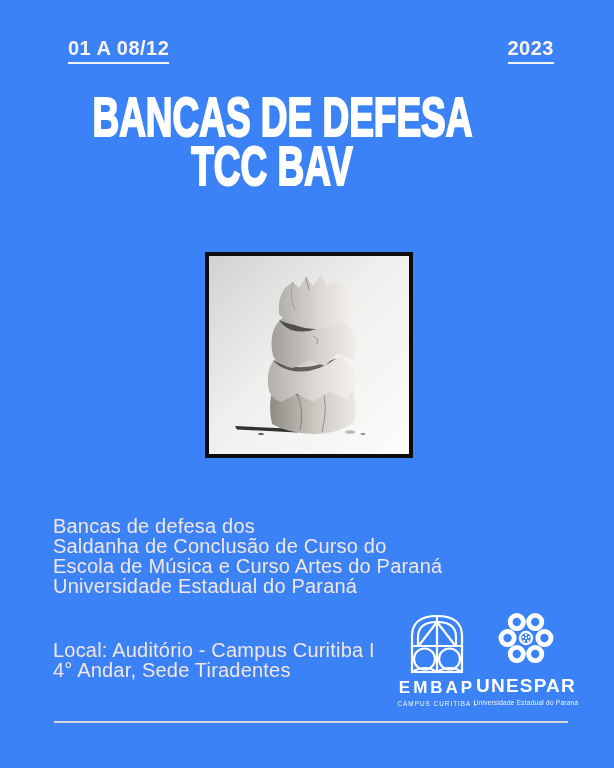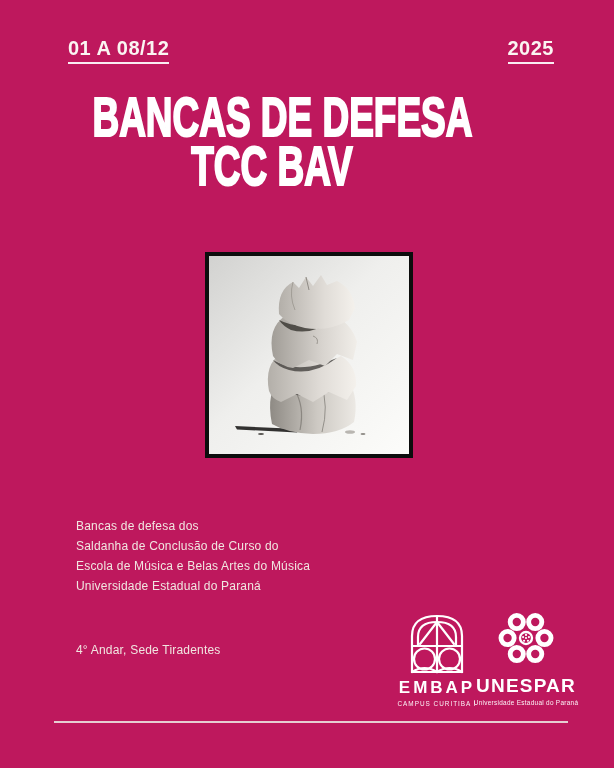--- a/index.html
+++ b/index.html
@@ -1,20 +1,20 @@
 <!DOCTYPE html>
 <html><head>
 <meta charset="utf-8">
 <style>
   html,body{margin:0;padding:0;background:#8a0b0e;}
   .poster{
     position:relative;
     width:614px;height:768px;
     margin:0 auto;
-    background:#be185d;
+    background:#3b82f6;
     overflow:hidden;
     font-family:"Liberation Sans","DejaVu Sans",sans-serif;
   }
   
   .date{
     position:absolute;top:37px;
     color:#FBF5F2;font-weight:bold;font-size:20px;letter-spacing:.5px;
     border-bottom:2.5px solid rgba(255,255,255,.92);
     padding-bottom:2px;white-space:nowrap;
   }
@@ -39,23 +39,22 @@
     position:absolute;left:205px;top:252px;
     width:208px;height:206px;
     box-sizing:border-box;
     border:4px solid #0D0D0D;
     background:#f6f6f4;
   }
   .photo-frame svg{display:block;width:100%;height:100%;}
   
   .info{
     position:absolute;left:53px;
-    color:#F1E6E1;font-size:12px;line-height:20px;
+    color:#F1E6E1;font-size:20px;line-height:20px;
     letter-spacing:.2px;
-    margin-left:23px;
   }
   .info-description{top:516px;}
   .info-location{top:640px;}
   .info div{white-space:nowrap;}
   
   .logo-block{
     position:absolute;display:flex;flex-direction:column;align-items:center;
     color:#FFFFFF;text-align:center;
   }
   .logo-embap{left:399px;top:611px;width:76px;}
@@ -70,21 +69,21 @@
     position:absolute;left:54px;top:721px;
     width:514px;height:2px;background:#E9DEDC;opacity:.92;
   }
 </style>
 </head>
 <body>
 
 <div class="poster">
 
   <div class="date date-left">01 A 08/12</div>
-  <div class="date date-right">2025</div>
+  <div class="date date-right">2023</div>
 
   <div class="title">
     <div class="title-line">BANCAS DE DEFESA</div>
     <div class="title-line">TCC BAV</div>
   </div>
 
   <div class="photo-frame">
     <svg viewBox="0 0 200 198" preserveAspectRatio="none" aria-hidden="true">
       <defs>
         <linearGradient id="bgGrad" x1="0" y1="0" x2="1" y2="1">
@@ -131,25 +130,26 @@
 
       <path d="M70,58 Q68,34 84,26 L90,32 L97,21 L104,30 L112,19 L118,29 L128,25 Q144,33 146,52 L140,64 Q120,76 96,72 Q78,68 70,58 Z" fill="url(#shellC)"></path>
       <path d="M84,26 Q80,40 86,54" stroke="#a29e97" stroke-width="1" fill="none"></path>
       <path d="M97,21 L100,34" stroke="#8f8b85" stroke-width="1" fill="none"></path>
     </svg>
   </div>
 
   <div class="info info-description">
     <div>Bancas de defesa dos</div>
     <div>Saldanha de Conclusão de Curso do</div>
-    <div>Escola de Música e Belas Artes do Música</div>
+    <div>Escola de Música e Curso Artes do Paraná</div>
     <div>Universidade Estadual do Paraná</div>
   </div>
 
   <div class="info info-location">
+    <div>Local: Auditório - Campus Curitiba I</div>
     <div>4° Andar, Sede Tiradentes</div>
   </div>
 
   <div class="logo-block logo-embap">
     <svg width="60" height="64" viewBox="0 0 60 64" fill="none" stroke="#FFFFFF" stroke-width="2.2" stroke-linecap="round">
       <path d="M5,61 V25 Q5,5 30,5 Q55,5 55,25 V61 Z"></path>
       <path d="M11,35 V26 Q11,11 30,11 Q49,11 49,26 V35"></path>
       <path d="M5,35 H55"></path>
       <path d="M30,6 V61"></path>
       <path d="M30,11 L13,33"></path>

